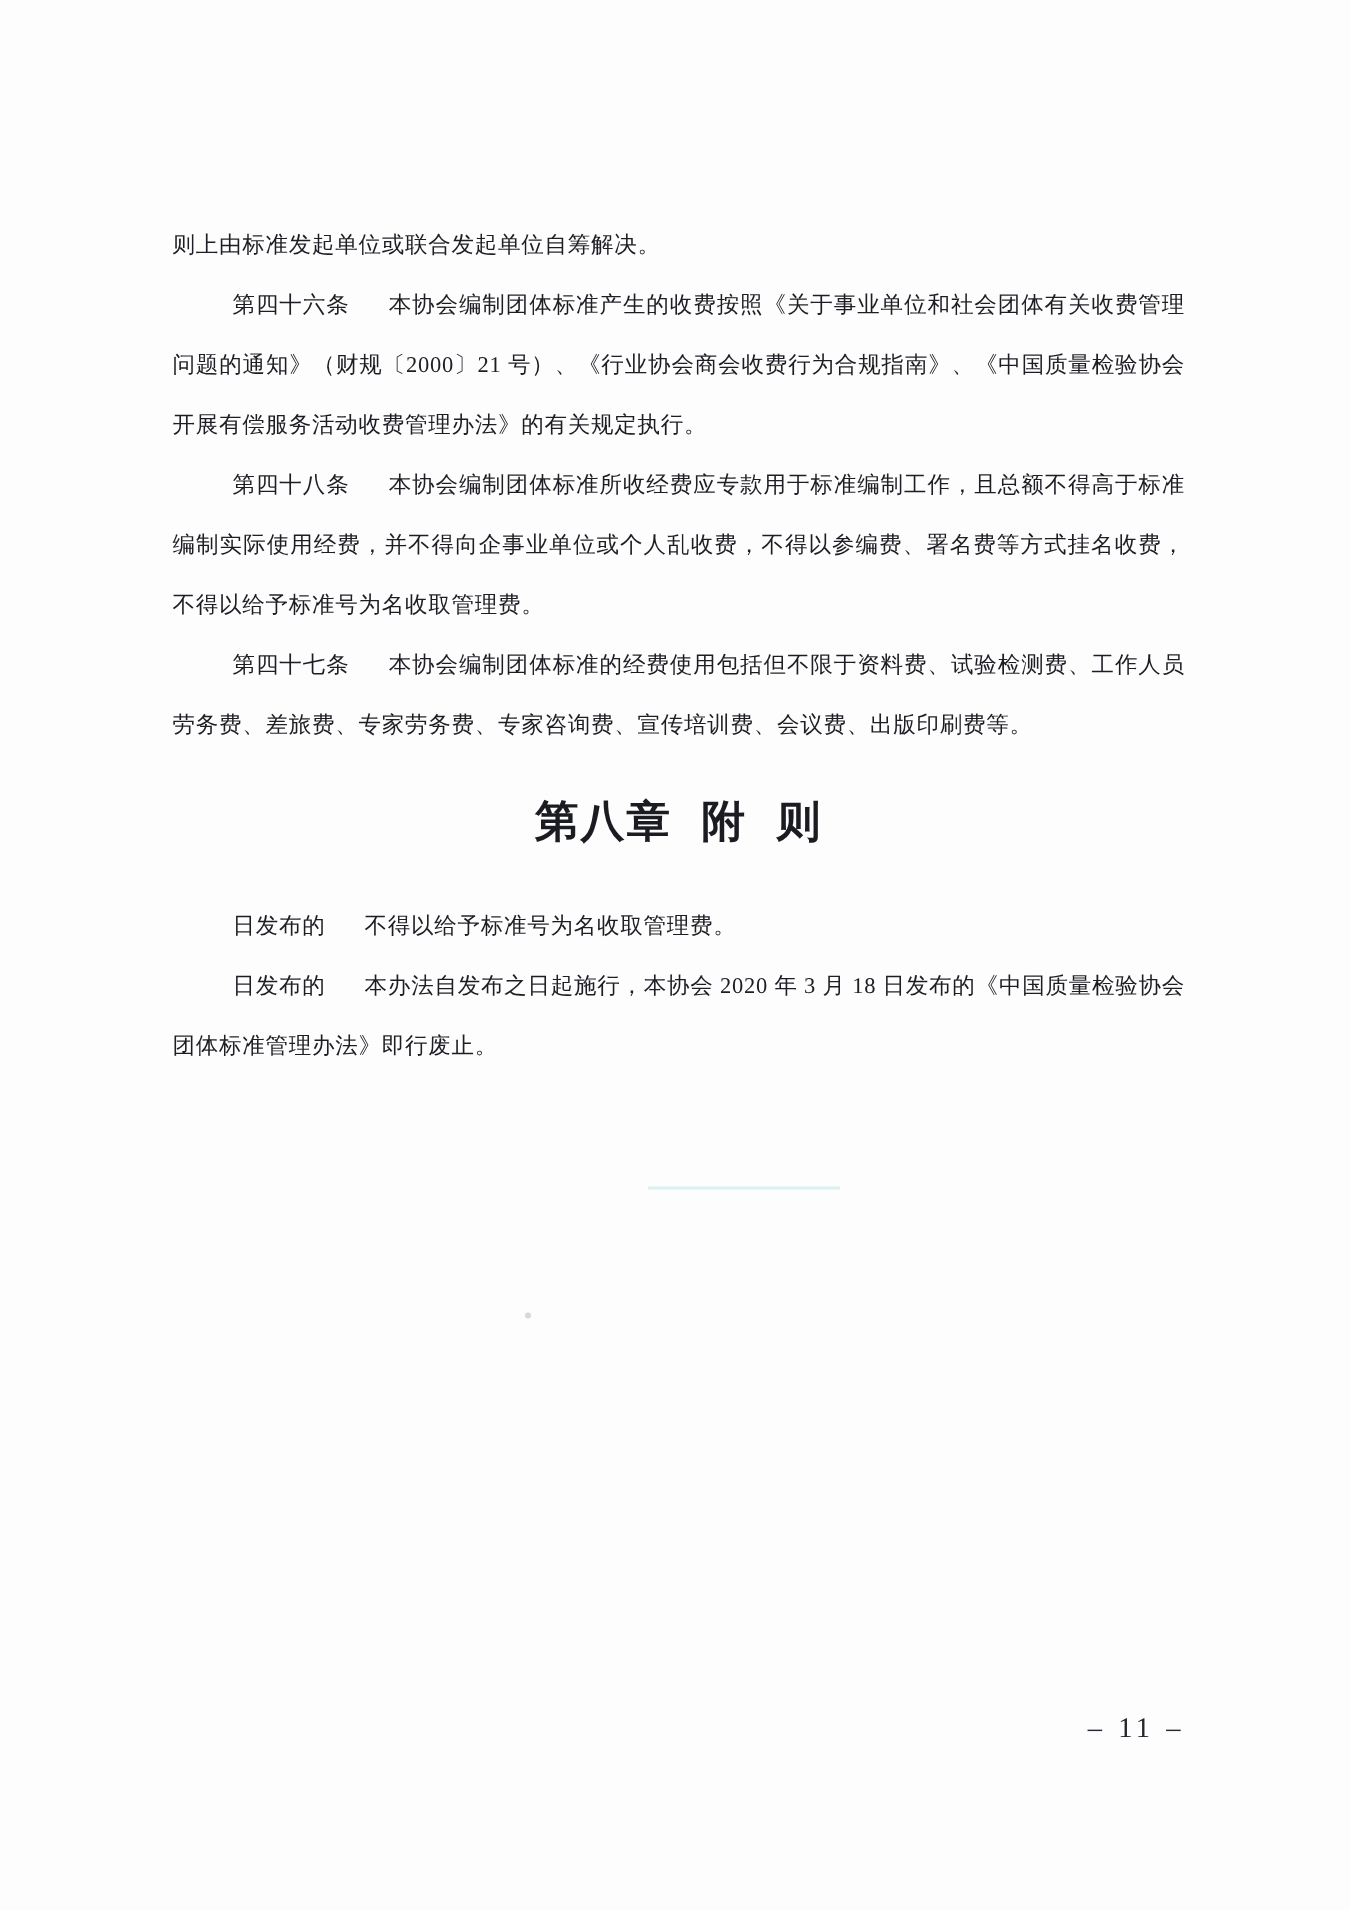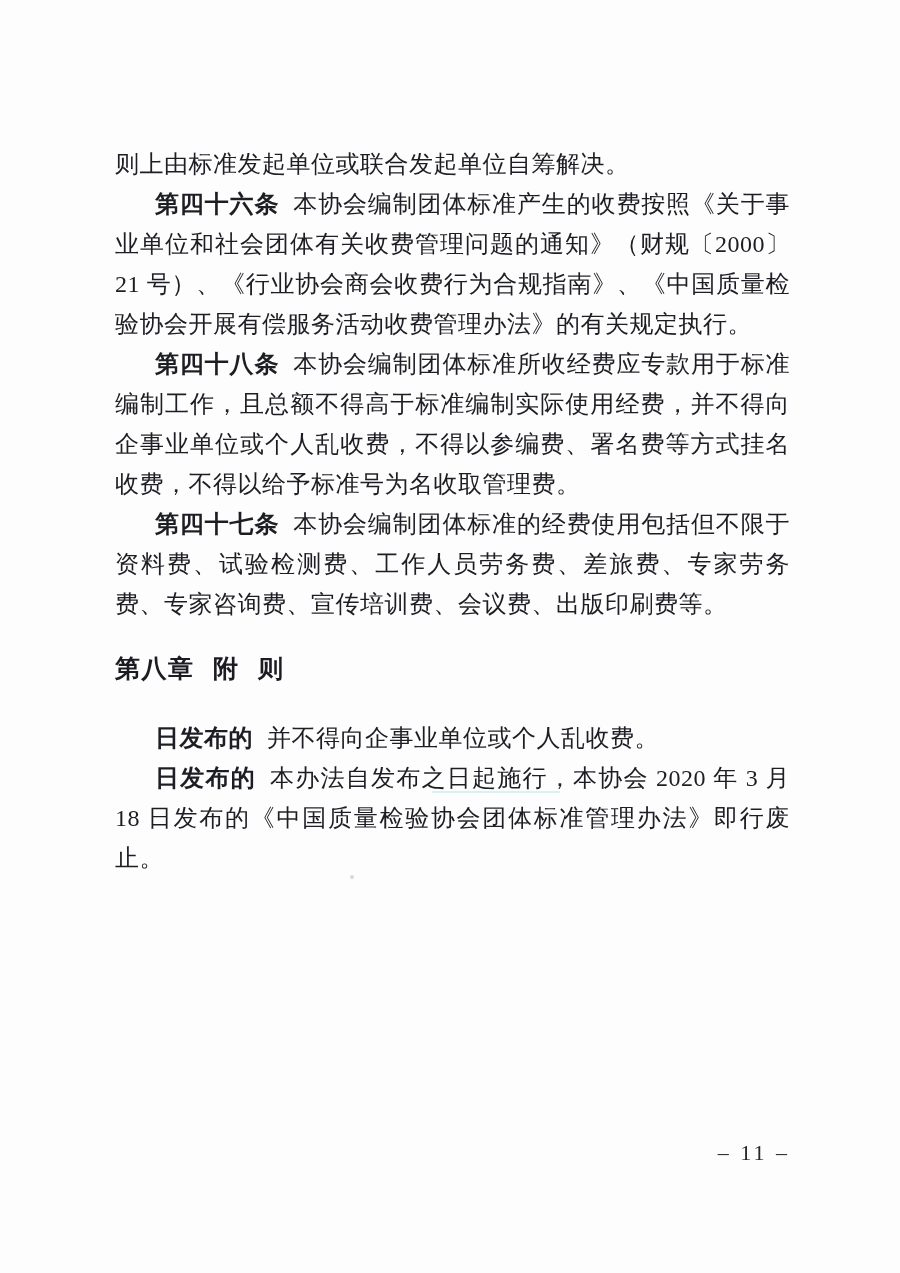--- a/index.html
+++ b/index.html
@@ -18,47 +18,48 @@
     color: #1d1d24;
   }
   .content {
     position: absolute;
     left: 115px;
     top: 144px;
     width: 675px;
   }
   .para {
     margin: 0;
-    font-size: 24px;
+    font-size: 15px;
     line-height: 40px;
     text-align: justify;
     letter-spacing: 0.5px;
   }
   .para.indent { text-indent: 40px; }
   .lead {
-    font-weight: bold;
-    margin-right: 14px;
+    font-weight: normal;
+    margin-right: 26px;
   }
   .chapter {
     margin: 24px 0 30px 0;
-    font-size: 25px;
+    font-size: 29px;
     line-height: 40px;
     font-weight: bold;
+    text-align: center;
     font-family: "Liberation Sans", "DejaVu Sans", sans-serif;
     word-spacing: 10px;
     letter-spacing: 1.5px;
     color: #1b1b22;
   }
   .page-number {
     position: absolute;
     top: 1140px;
     left: 0;
     width: 790px;
     text-align: right;
-    font-size: 22px;
+    font-size: 19px;
     line-height: 26px;
     letter-spacing: 3px;
     color: #26262e;
   }
   .artifact-dot {
     position: absolute;
     left: 350px;
     top: 875px;
     width: 4px;
     height: 4px;
@@ -94,21 +95,21 @@
       <span class="lead">第四十八条</span><span>本协会编制团体标准所收经费应专款用于标准编制工作，且总额不得高于标准编制实际使用经费，并不得向企事业单位或个人乱收费，不得以参编费、署名费等方式挂名收费，不得以给予标准号为名收取管理费。</span>
     </p>
 
     <p class="para indent">
       <span class="lead">第四十七条</span><span>本协会编制团体标准的经费使用包括但不限于资料费、试验检测费、工作人员劳务费、差旅费、专家劳务费、专家咨询费、宣传培训费、会议费、出版印刷费等。</span>
     </p>
 
     <h2 class="chapter">第八章 附 则</h2>
 
     <p class="para indent">
-      <span class="lead">日发布的</span><span>并不得向企事业单位或个人乱收费。</span>
+      <span class="lead">日发布的</span><span>不得以给予标准号为名收取管理费。</span>
     </p>
 
     <p class="para indent">
       <span class="lead">日发布的</span><span>本办法自发布之日起施行，本协会 2020 年 3 月 18 日发布的《中国质量检验协会团体标准管理办法》即行废止。</span>
     </p>
 
   </div>
 
   <div class="artifact-streak"></div>
   <div class="artifact-dot"></div>

